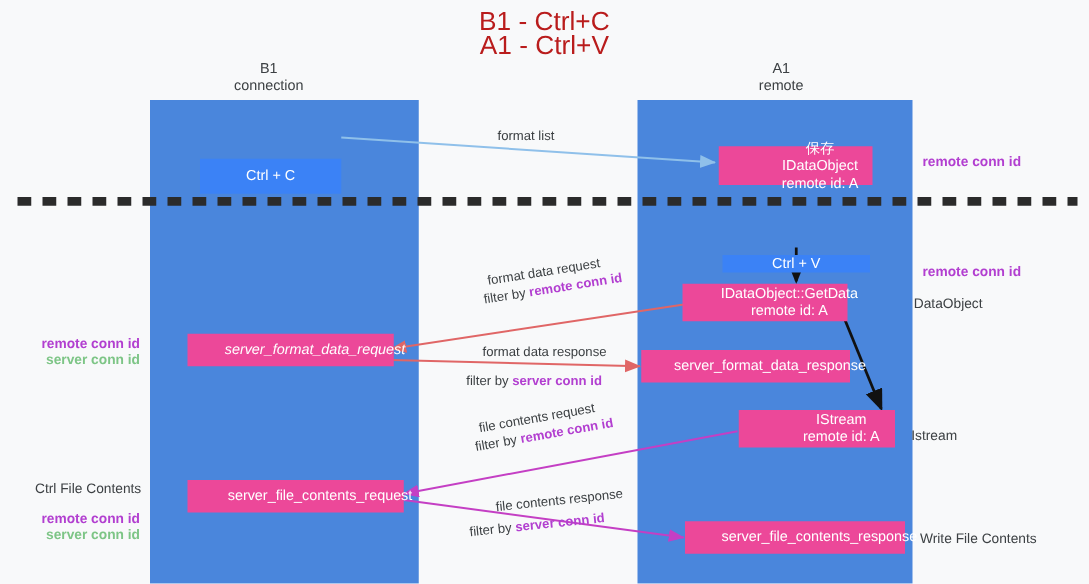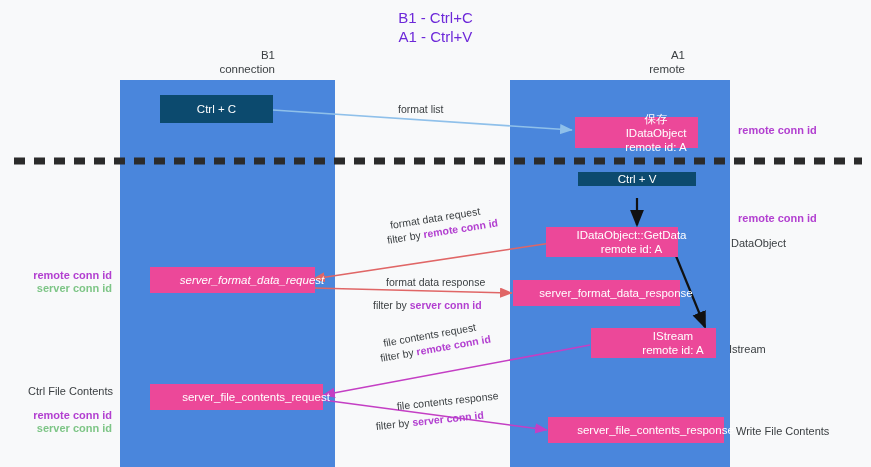--- a/index.html
+++ b/index.html
@@ -22,53 +22,53 @@
     width: 871px;
     height: 467px;
     pointer-events: none;
   }
   .lane {
     position: absolute;
     background: #4a86dc;
   }
   .lane-title {
     position: absolute;
-    text-align: right;
+    text-align: center;
     color: #3c4043;
     font-size: 11.5px;
     line-height: 14px;
     white-space: pre-line;
   }
   .diag-title {
     position: absolute;
     left: 0;
     right: 0;
     top: 8px;
     text-align: center;
-    color: #6d28d9;
-    font-size: 15px;
+    color: #b91c1c;
+    font-size: 21px;
     line-height: 19px;
     white-space: pre-line;
   }
   .node {
     position: absolute;
     box-sizing: border-box;
     display: flex;
     flex-direction: column;
     align-items: center;
     justify-content: center;
     color: #ffffff;
     font-size: 11.5px;
     line-height: 14px;
     text-align: center;
     white-space: pre-line;
     padding: 2px 6px;
   }
   .node.orange { background: #ec4899; padding-left: 45px; }
-  .node.green  { background: #0c4a6e; }
+  .node.green  { background: #3b82f6; margin-top: 32px; }
   .side-label {
     position: absolute;
     font-size: 11px;
     line-height: 14px;
     color: #3c4043;
     white-space: pre-line;
   }
   .side-label.right { text-align: left; }
   .side-label.left  { text-align: right; }
   .kw-remote { color: #b23fd0; font-weight: bold; }

